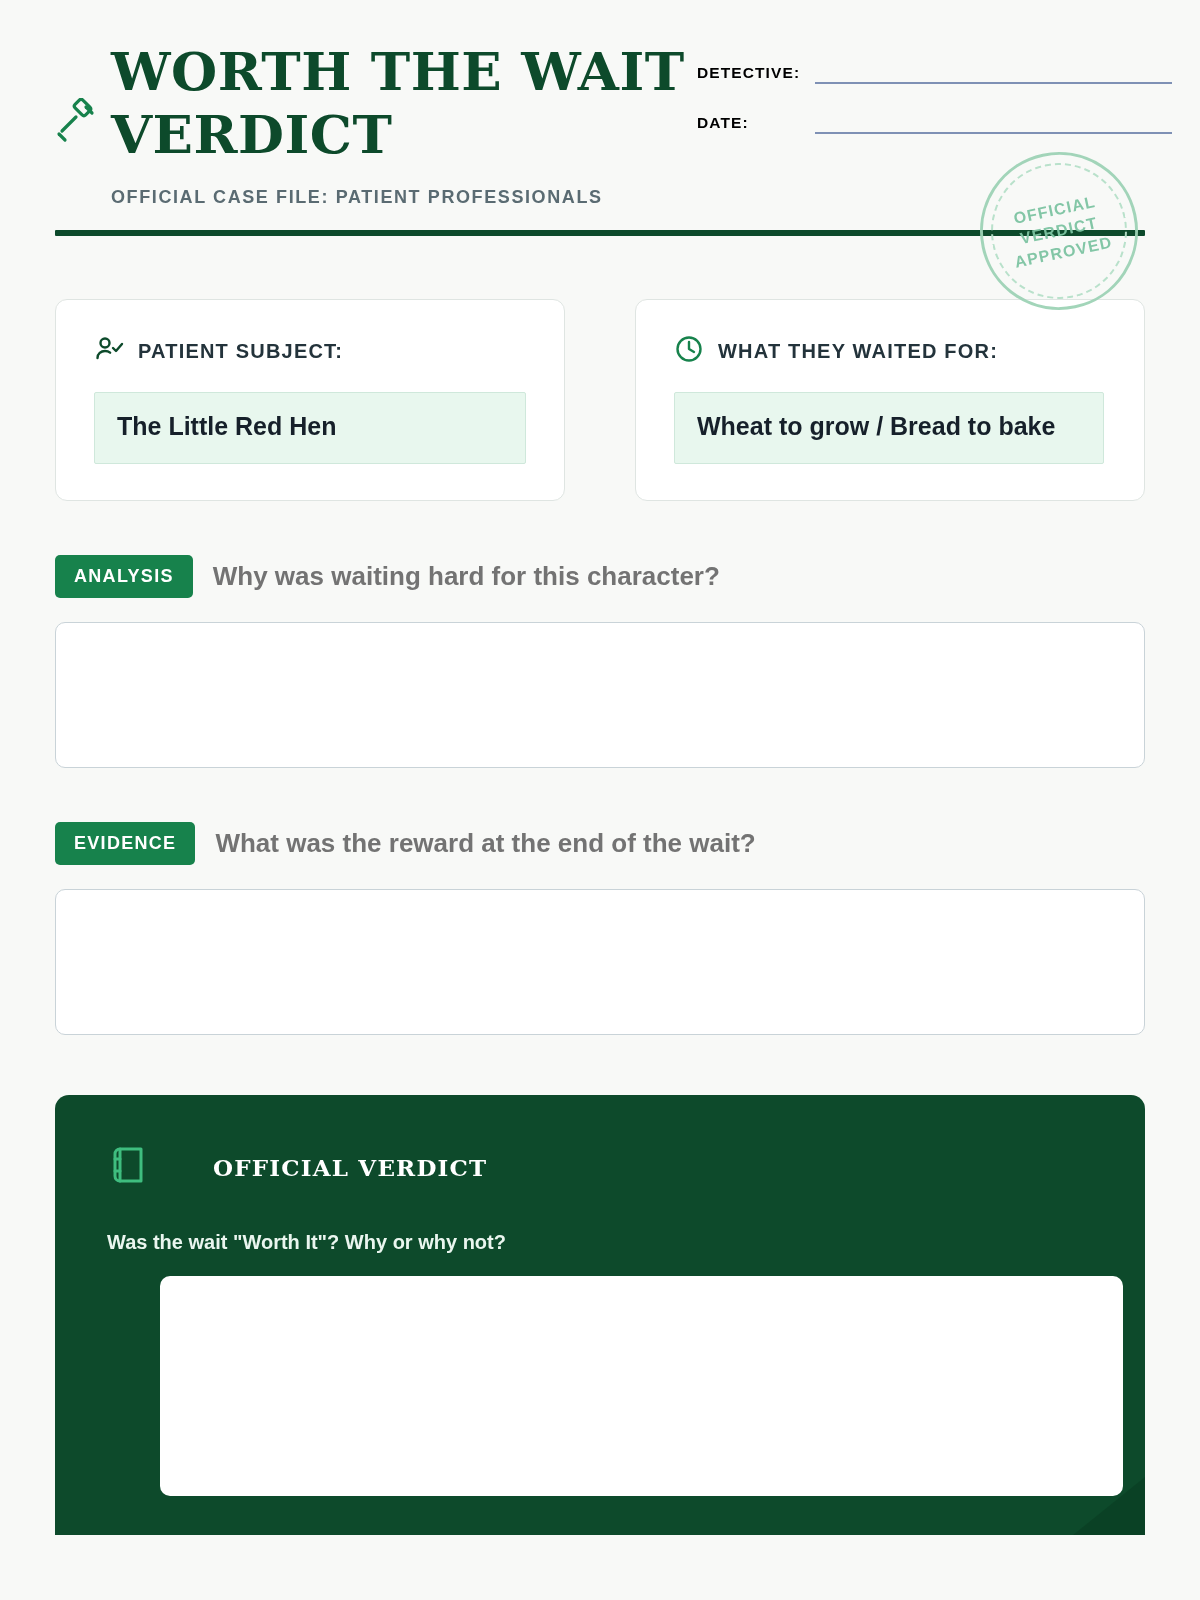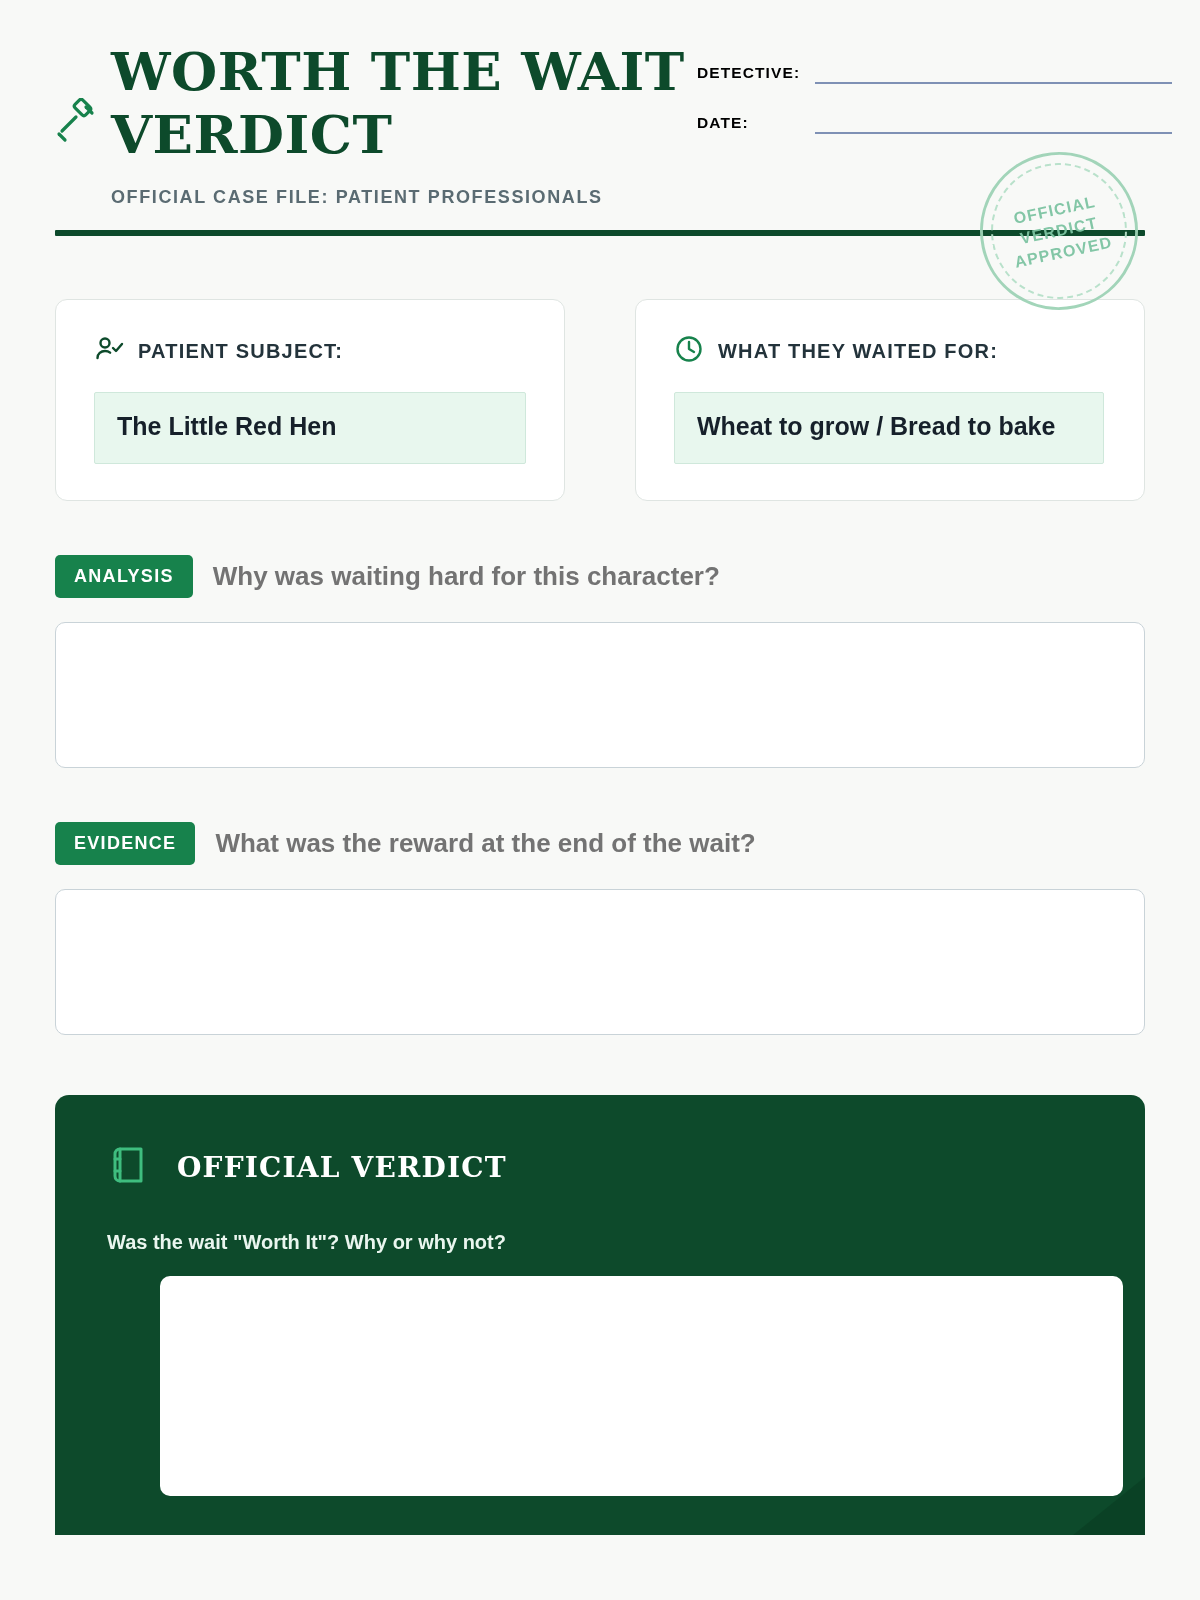--- a/index.html
+++ b/index.html
@@ -199,25 +199,26 @@
     height: 440px;
     overflow: hidden;
   }
   .verdict-head {
     display: flex;
     align-items: center;
     gap: 26px;
   }
   .verdict-title {
     font-family: "DejaVu Serif", serif;
-    font-size: 28px;
+    font-size: 23px;
     font-weight: bold;
     letter-spacing: 1.2px;
     color: #ffffff;
     text-transform: uppercase;
+    margin-left: 36px;
   }
   .verdict-prompt {
     margin-top: 40px;
     font-size: 20px;
     font-weight: bold;
     color: #eaf6ef;
   }
   .verdict-box {
     margin-top: 22px;
     margin-left: 53px;

